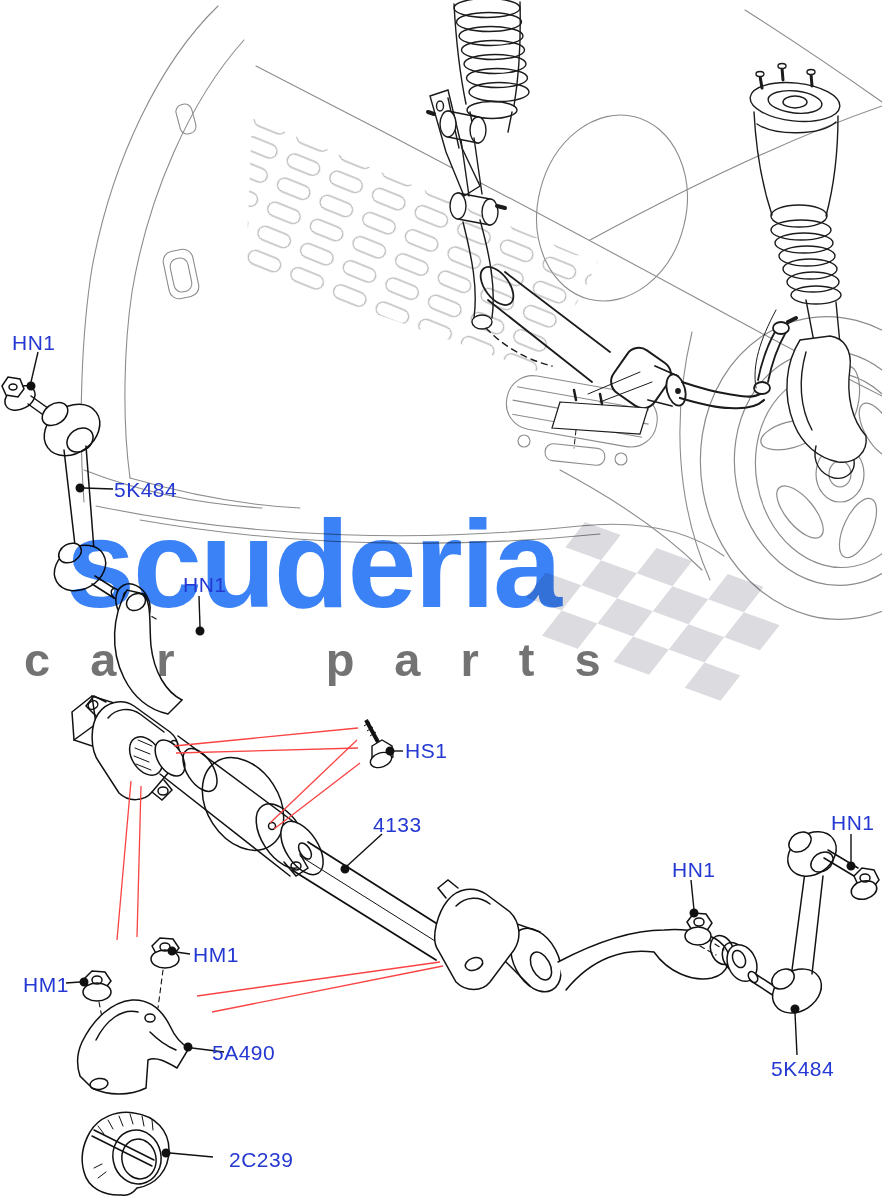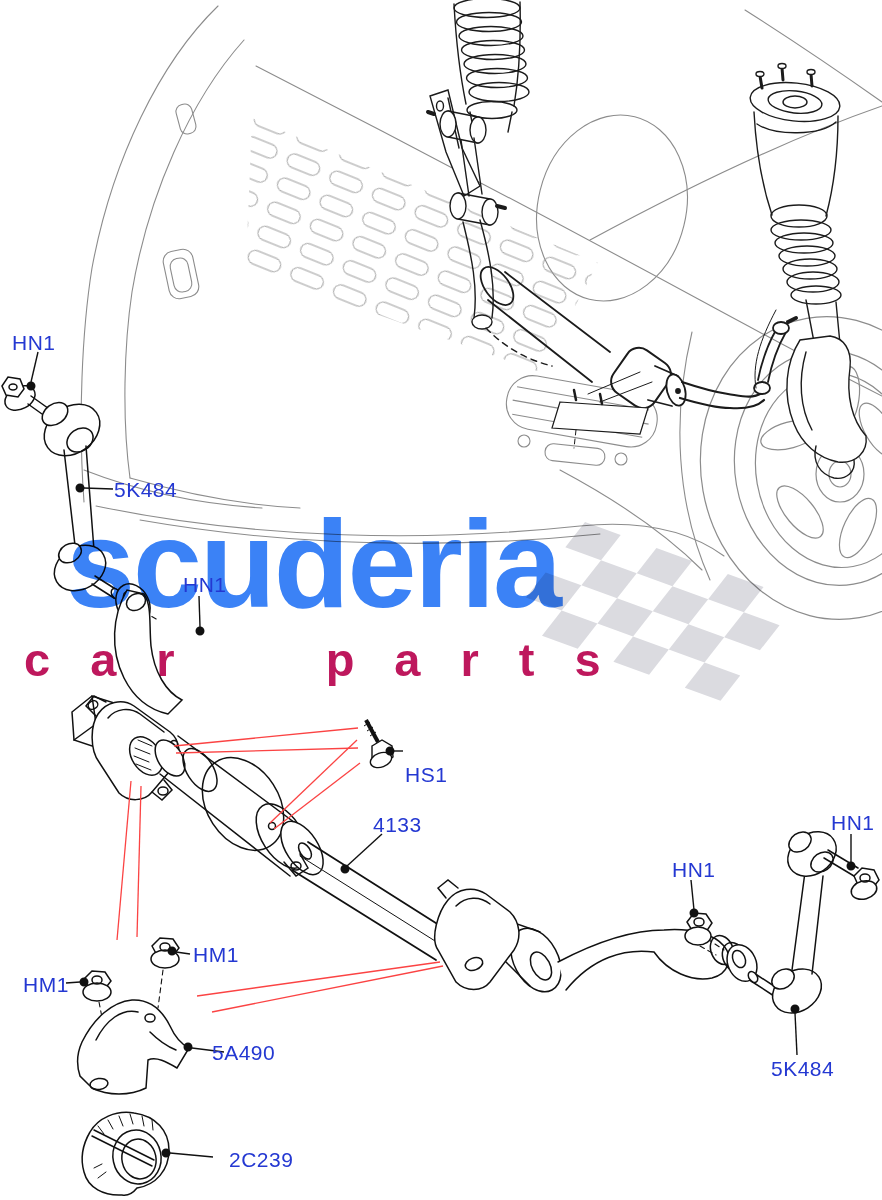--- a/index.html
+++ b/index.html
@@ -1,21 +1,21 @@
 <!DOCTYPE html>
 <html><head>
 <meta charset="utf-8">
 <style>
   html,body{margin:0;padding:0;background:#fff;}
   .canvas{position:relative;width:882px;height:1200px;background:#ffffff;overflow:hidden;
           font-family:"Liberation Sans",sans-serif;}
   svg.art{position:absolute;left:0;top:0;}
   .wm{position:absolute;mix-blend-mode:multiply;pointer-events:none;line-height:1;}
   .wm-brand{left:66px;top:502px;font-size:124px;font-weight:bold;letter-spacing:-2px;color:#3b82f6;}
-  .wm-tag{left:24px;top:636px;font-size:47px;font-weight:bold;color:#be185d;letter-spacing:40px;word-spacing:58px;}
+  .wm-tag{left:24px;top:636px;font-size:47px;font-weight:bold;color:#737373;letter-spacing:40px;word-spacing:58px;}
   .wm-checker{left:0;top:0;}
   .lbl{position:absolute;font-size:21px;color:#2438d2;white-space:nowrap;letter-spacing:.5px;}
 </style>
 </head>
 <body>
 
 <div class="canvas">
 
   <svg class="art" width="882" height="1200" viewBox="0 0 882 1200">
     <defs>
@@ -308,21 +308,21 @@
         <rect x="114" y="114" width="38" height="38"></rect>
         <rect x="190" y="114" width="38" height="38"></rect>
     </g>
   </svg>
   <div class="wm wm-brand">scuderia</div>
   <div class="wm wm-tag">car parts</div>
 
   <div class="lbl" style="left:12px;top:331px">HN1</div>
   <div class="lbl" style="left:114px;top:478px">5K484</div>
   <div class="lbl" style="left:183px;top:573px">HN1</div>
-  <div class="lbl" style="left:405px;top:763px">HS1</div>
+  <div class="lbl" style="left:405px;top:739px">HS1</div>
   <div class="lbl" style="left:373px;top:813px">4133</div>
   <div class="lbl" style="left:831px;top:811px">HN1</div>
   <div class="lbl" style="left:672px;top:858px">HN1</div>
   <div class="lbl" style="left:193px;top:943px">HM1</div>
   <div class="lbl" style="left:23px;top:973px">HM1</div>
   <div class="lbl" style="left:212px;top:1041px">5A490</div>
   <div class="lbl" style="left:771px;top:1057px">5K484</div>
   <div class="lbl" style="left:229px;top:1148px">2C239</div>
 </div>
 

